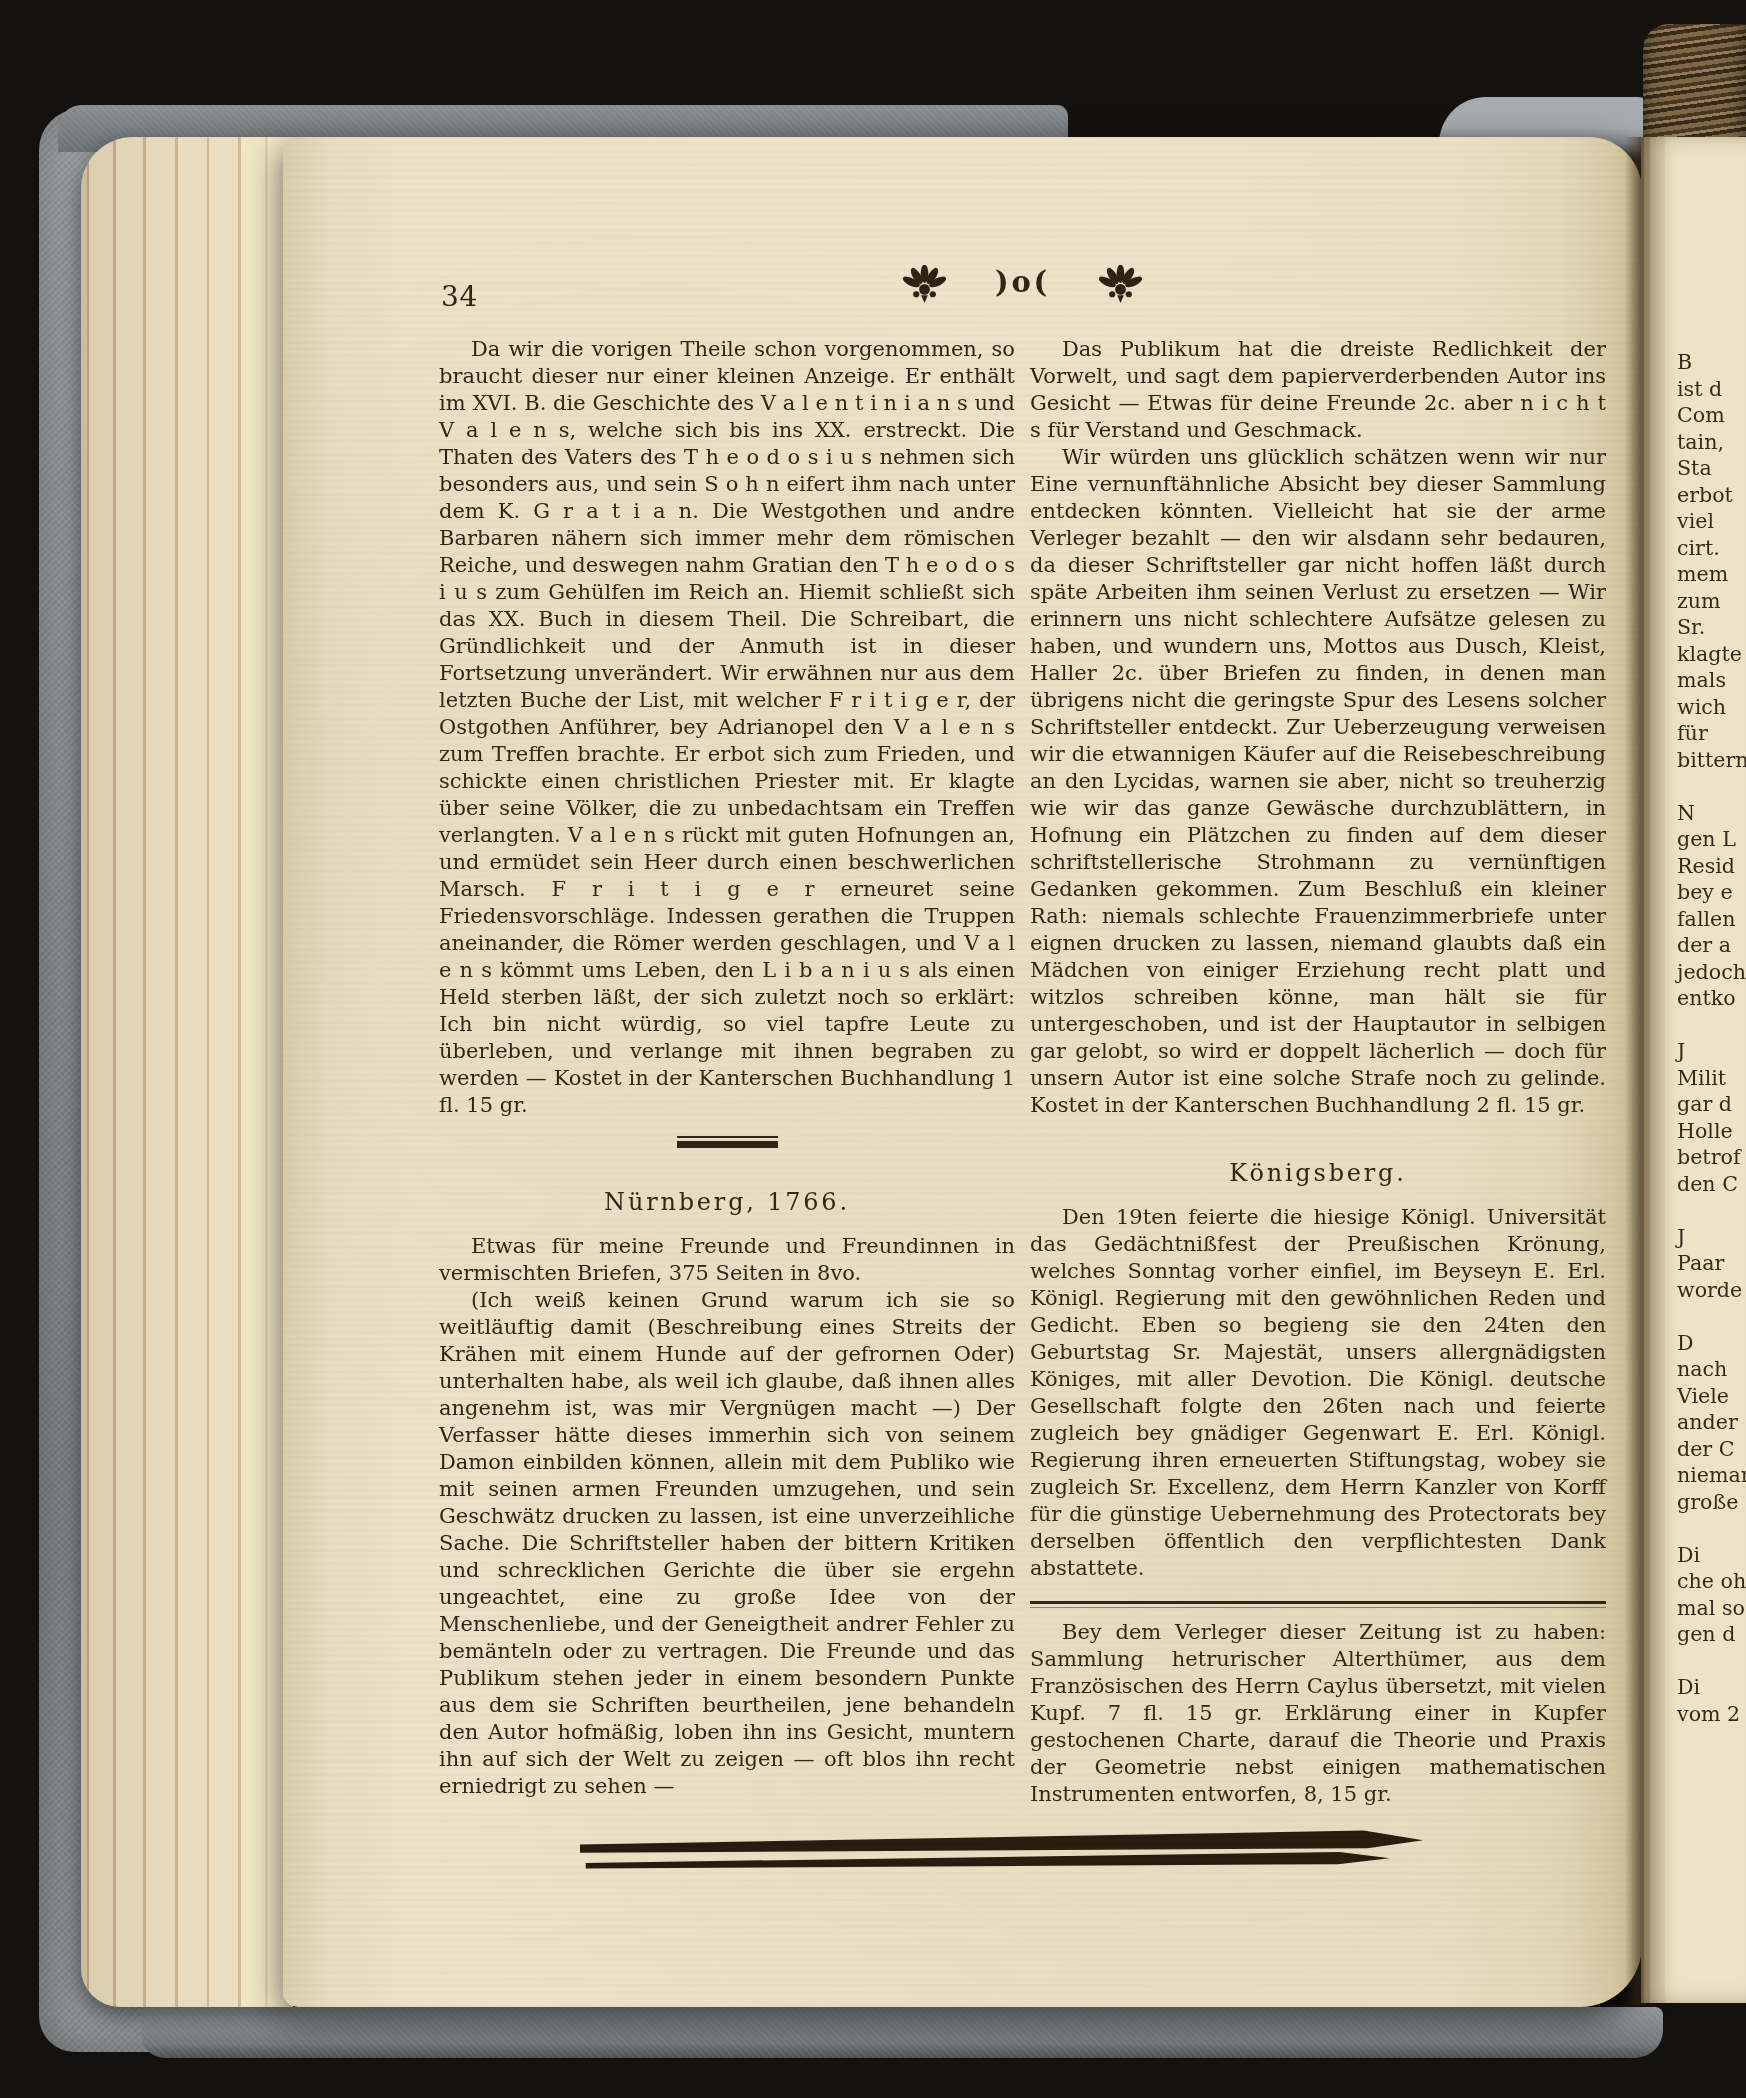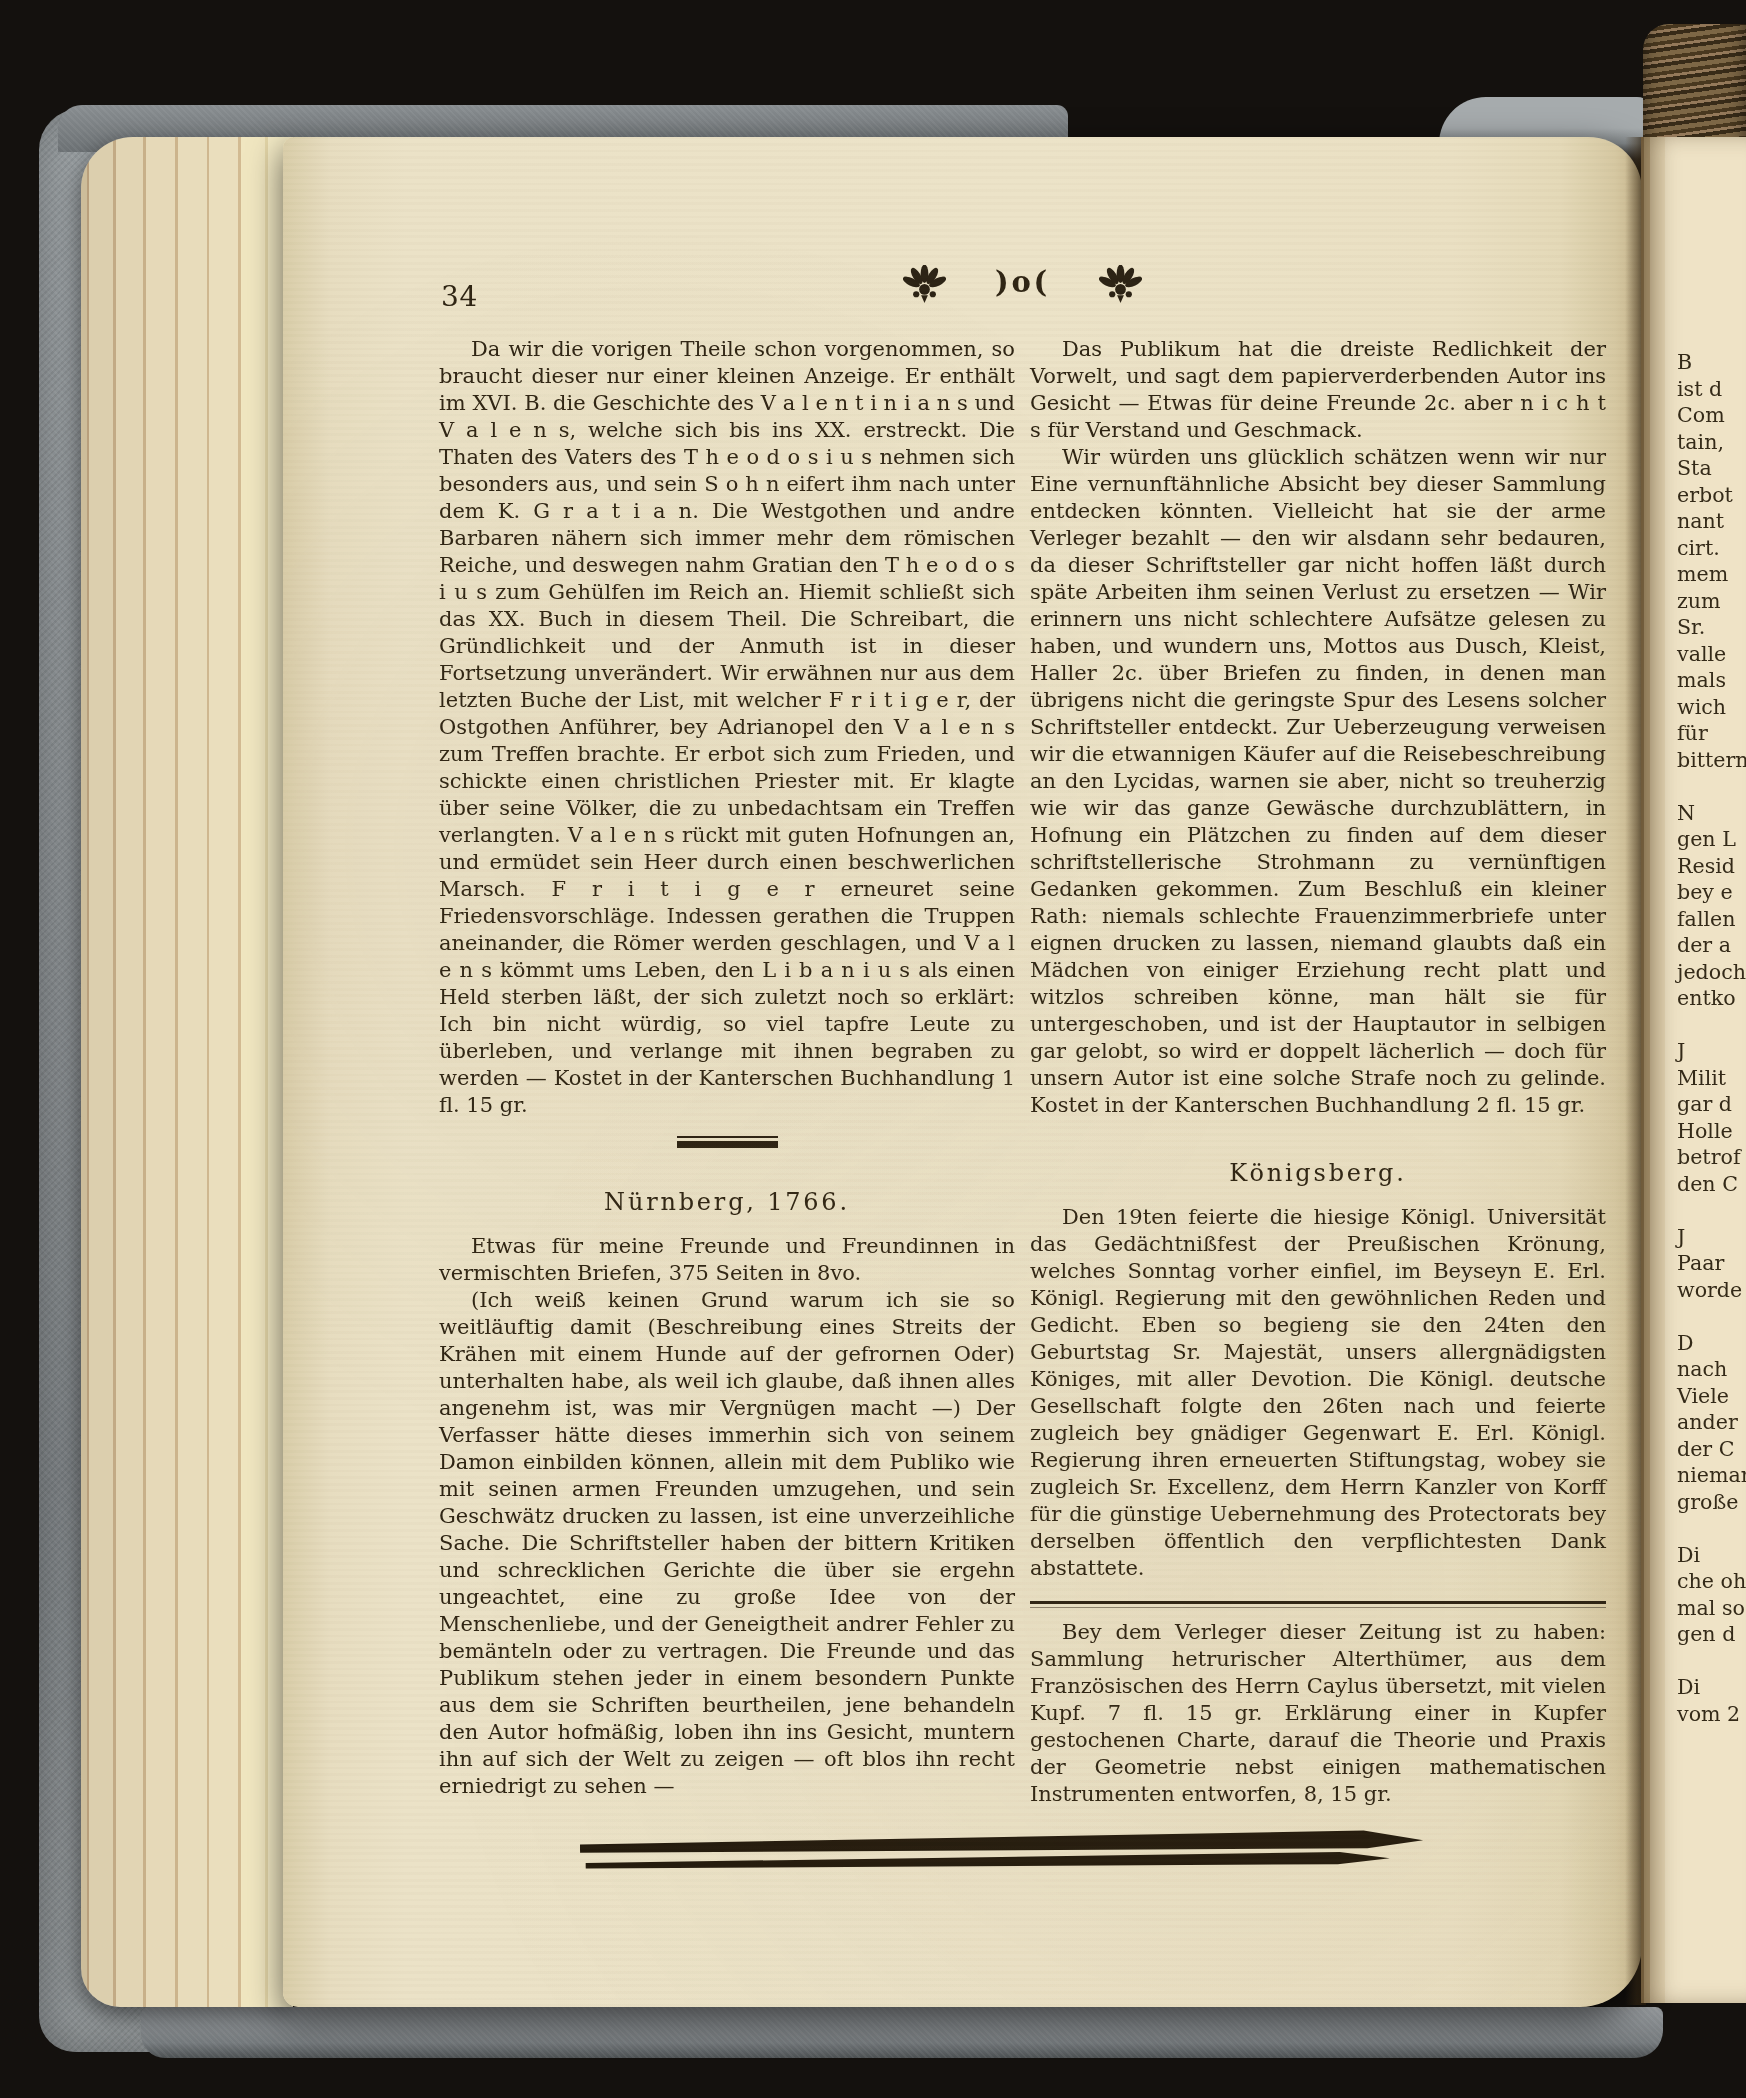--- a/index.html
+++ b/index.html
@@ -178,26 +178,26 @@
 </div>
 
 <div class="crease"></div>
 <div class="page-next">
     <div class="fragment-line">B</div>
     <div class="fragment-line">ist d</div>
     <div class="fragment-line">Com</div>
     <div class="fragment-line">tain,</div>
     <div class="fragment-line">Sta</div>
     <div class="fragment-line">erbot</div>
-    <div class="fragment-line">nant</div>
+    <div class="fragment-line">viel</div>
     <div class="fragment-line">cirt.</div>
     <div class="fragment-line">mem</div>
     <div class="fragment-line">zum</div>
     <div class="fragment-line">Sr.</div>
-    <div class="fragment-line">valle</div>
+    <div class="fragment-line">klagte</div>
     <div class="fragment-line">mals</div>
     <div class="fragment-line">wich</div>
     <div class="fragment-line">für</div>
     <div class="fragment-line">bittern</div>
     <div class="fragment-line"></div>
     <div class="fragment-line">N</div>
     <div class="fragment-line">gen L</div>
     <div class="fragment-line">Resid</div>
     <div class="fragment-line">bey e</div>
     <div class="fragment-line">fallen</div>

